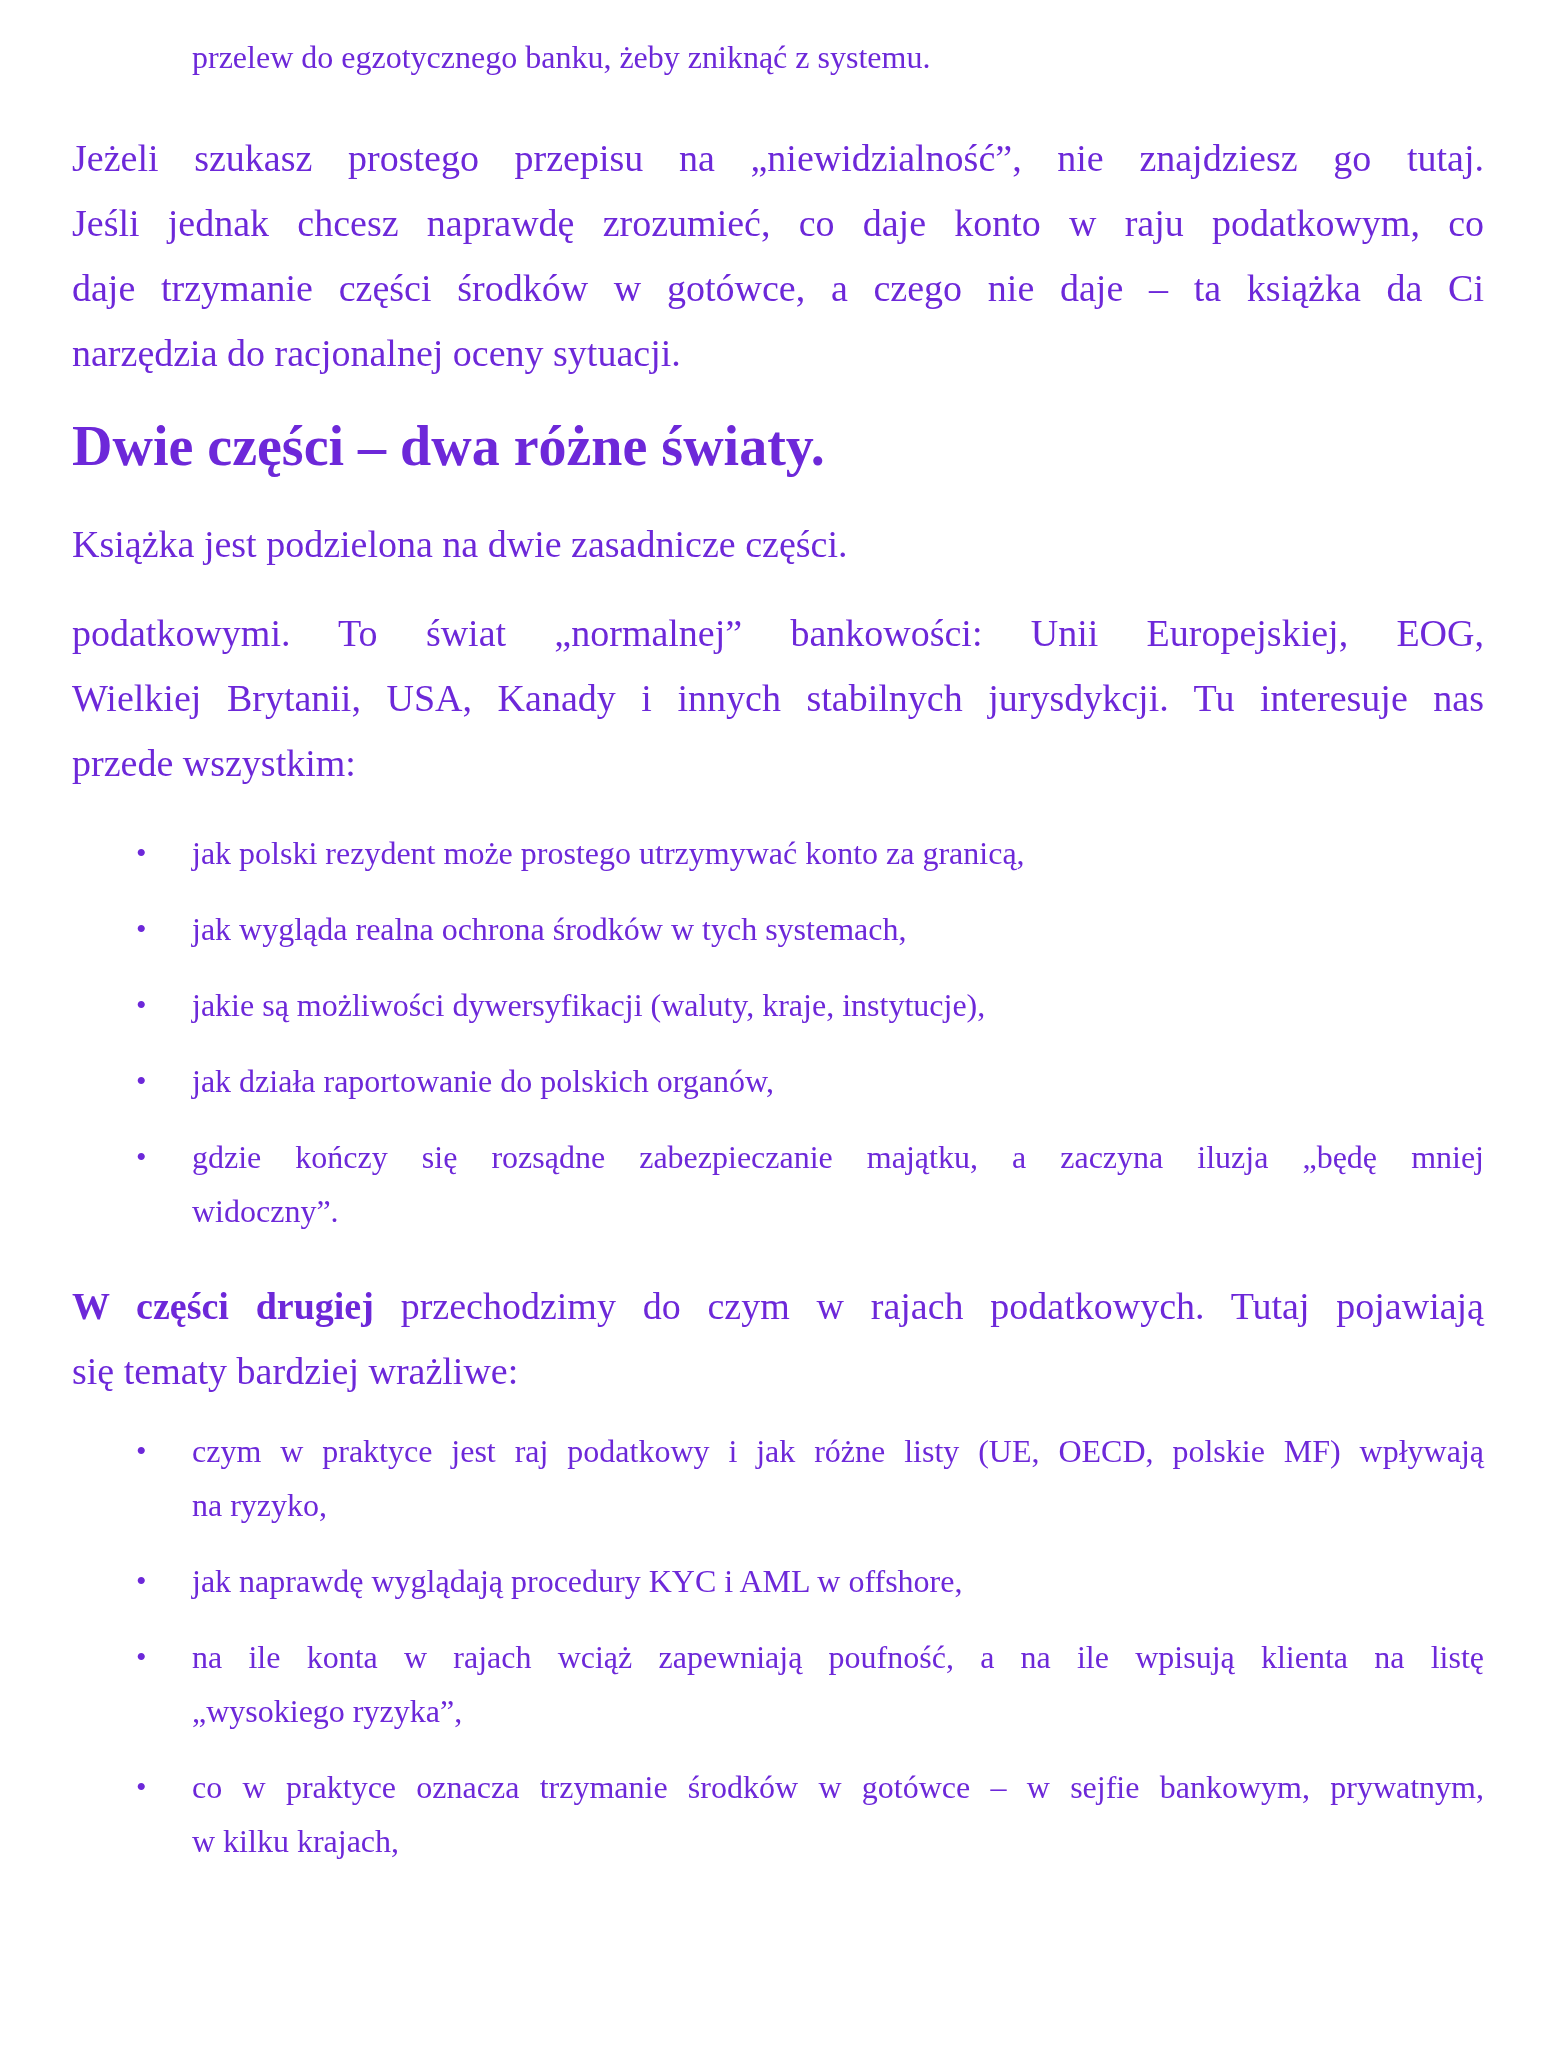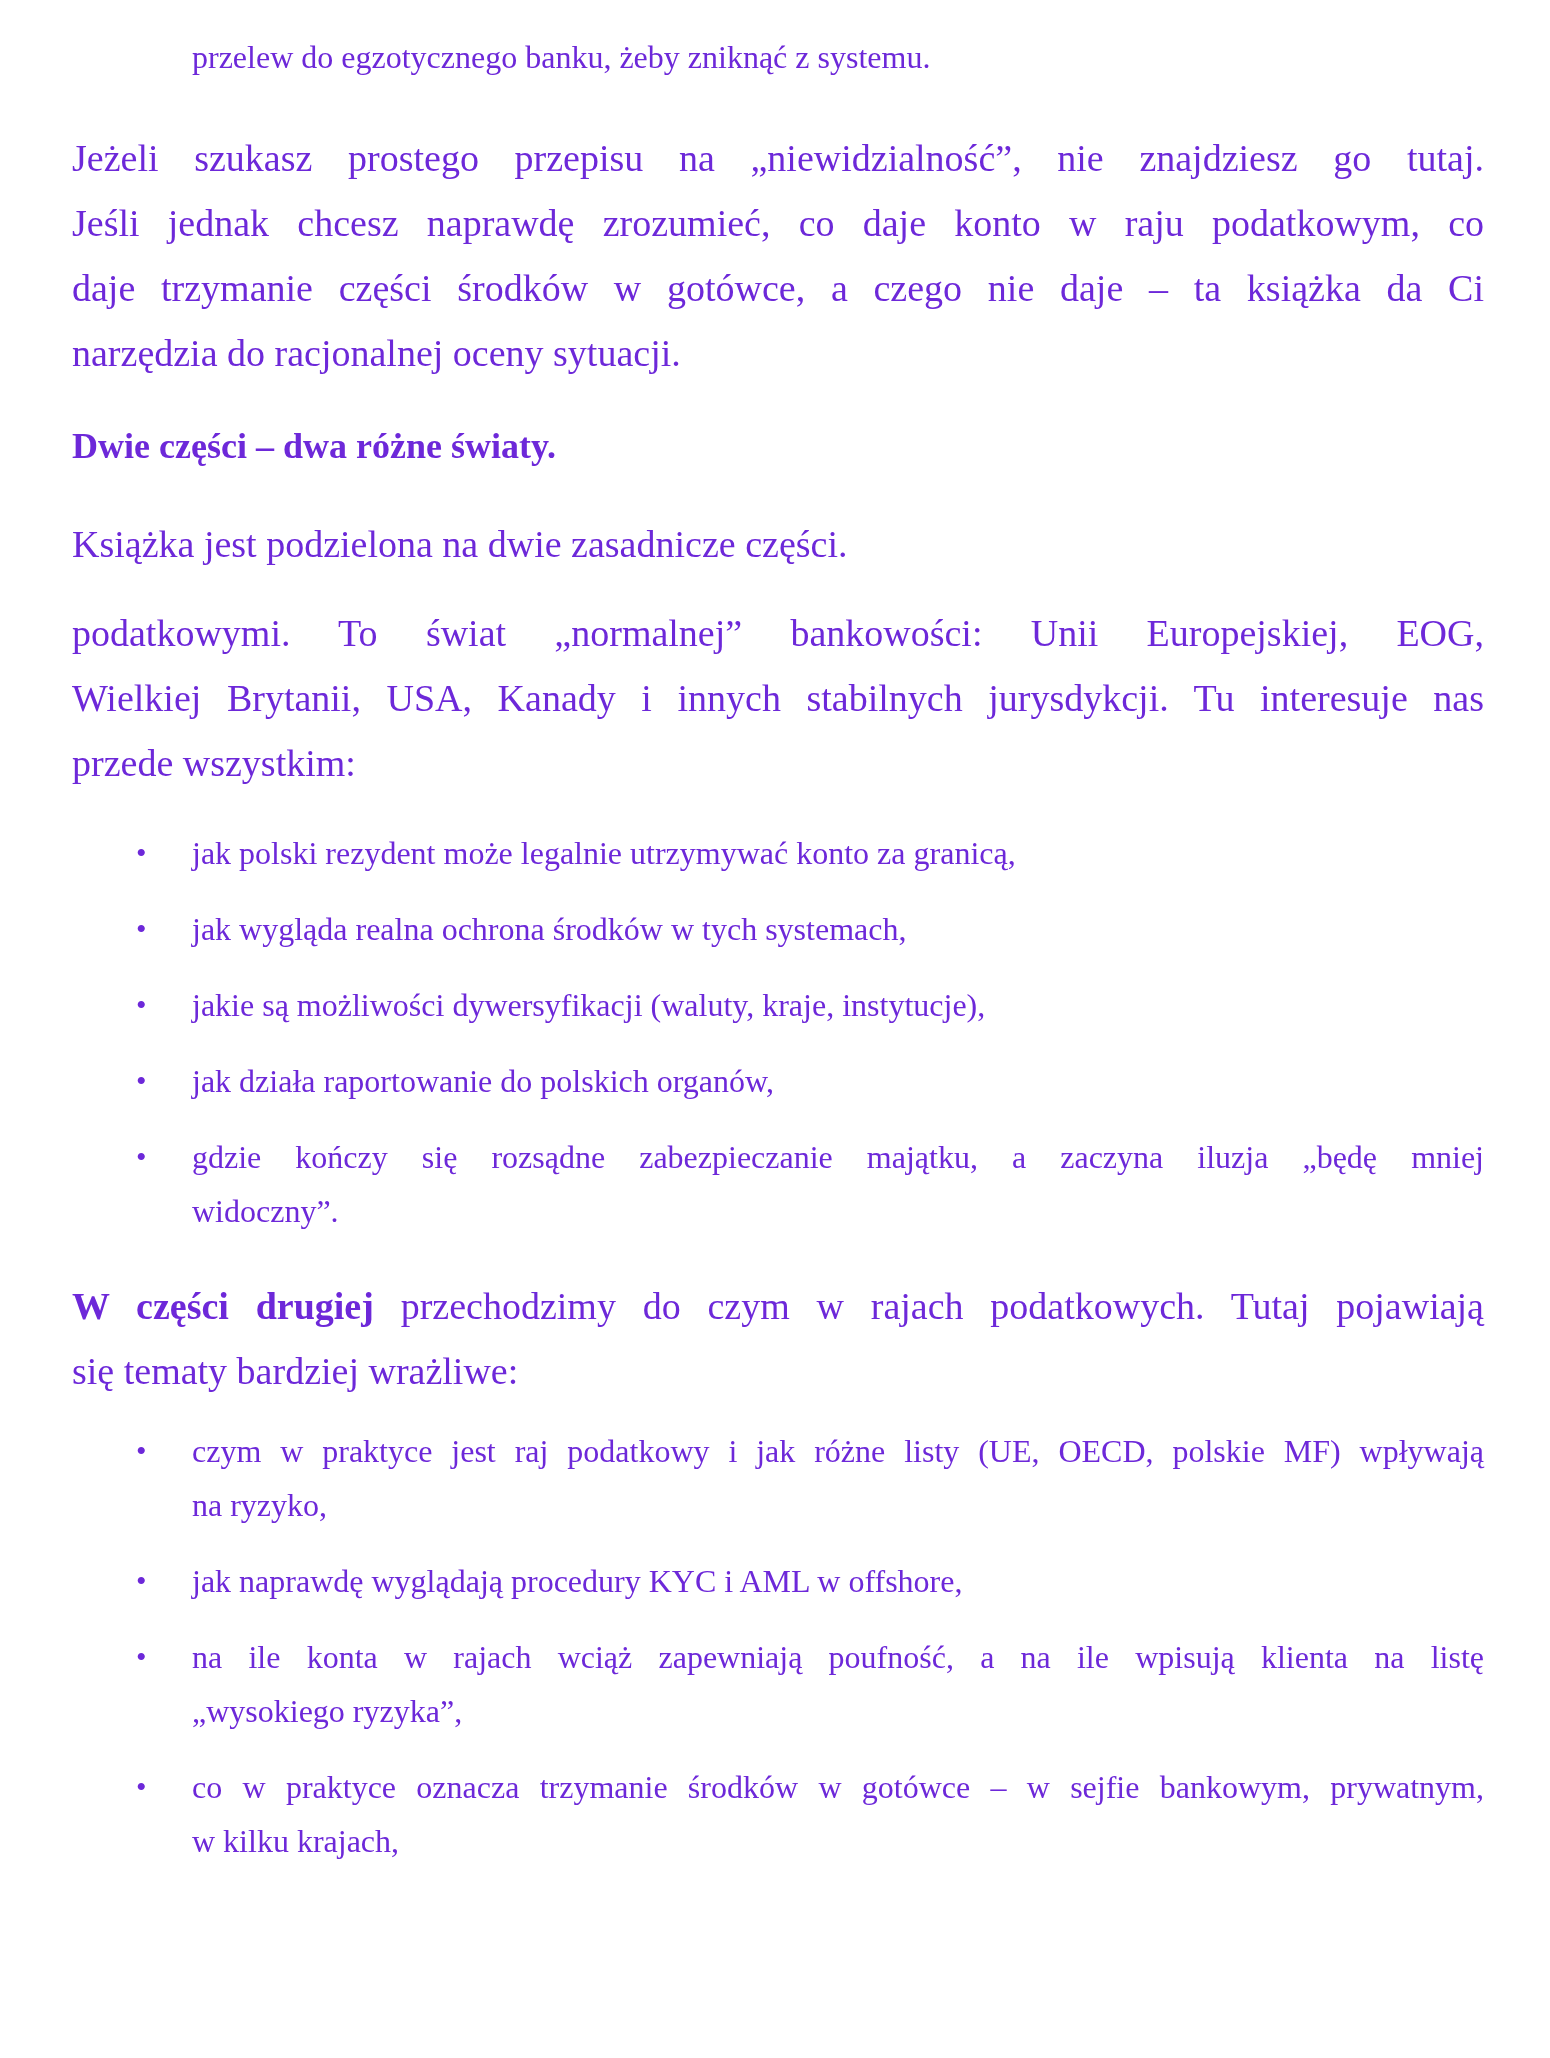--- a/index.html
+++ b/index.html
@@ -28,21 +28,21 @@
   .b  { font-weight: bold; }
 
   .cont-line {
     font-size: 32px;
     line-height: 54px;
     margin-left: 120px;
   }
   .para1   { margin-top: 42px; }
   .heading {
     margin-top: 30px;
-    font-size: 36px;
+    font-size: 56px;
     font-weight: bold;
     line-height: 60px;
   }
   .lead    { margin-top: 36px; }
   .para2   { margin-top: 24px; }
   .para3   { margin-top: 36px; }
 
   .blist   { margin-top: 30px; }
   .blist2  { margin-top: 20px; }
   .bitem {
@@ -85,21 +85,21 @@
 
   <div class="para2">
     <div class="pline jl">podatkowymi. To świat „normalnej” bankowości: Unii Europejskiej, EOG,</div>
     <div class="pline jl">Wielkiej Brytanii, USA, Kanady i innych stabilnych jurysdykcji. Tu interesuje nas</div>
     <div class="pline ll">przede wszystkim:</div>
   </div>
 
   <div class="blist">
     <div class="bitem">
       <span class="bmark">•</span>
-      <div class="bline ll">jak polski rezydent może legalnie utrzymywać konto za granicą,</div>
+      <div class="bline ll">jak polski rezydent może prostego utrzymywać konto za granicą,</div>
     </div>
     <div class="bitem">
       <span class="bmark">•</span>
       <div class="bline ll">jak wygląda realna ochrona środków w tych systemach,</div>
     </div>
     <div class="bitem">
       <span class="bmark">•</span>
       <div class="bline ll">jakie są możliwości dywersyfikacji (waluty, kraje, instytucje),</div>
     </div>
     <div class="bitem">

